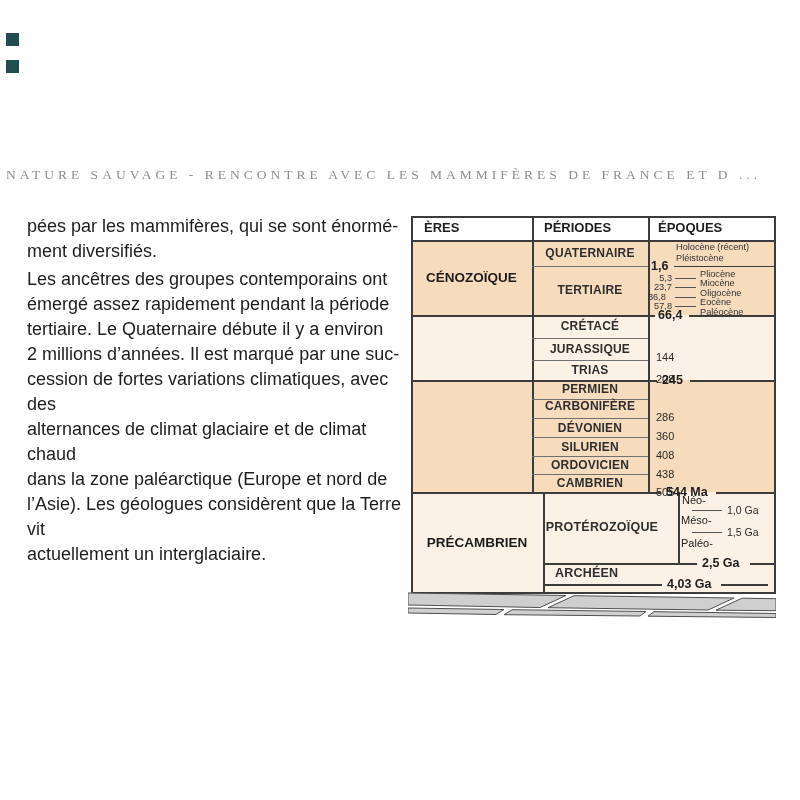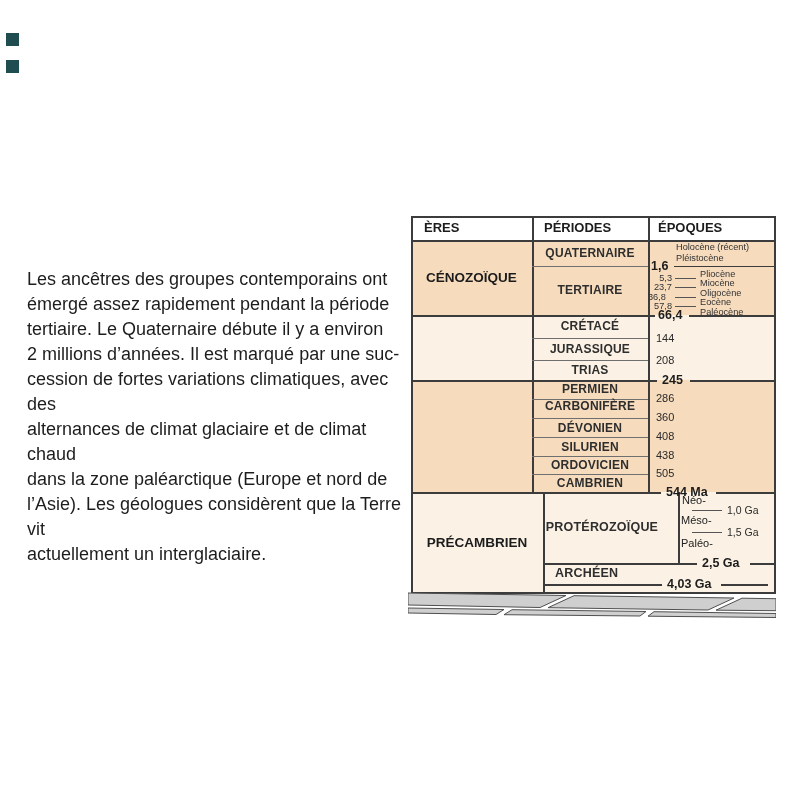--- a/index.html
+++ b/index.html
@@ -17,36 +17,39 @@
   .bg{position:absolute;left:0;width:365px;}
   .ln{position:absolute;background:#3c3c3c;}
   .tn{position:absolute;background:#6f6f6f;}
   .dsh{position:absolute;background:#555;height:1px;}
   .lbl{position:absolute;color:#1c1c1c;}
   .hdr{font-weight:bold;font-size:13px;top:4px;}
   .era{font-weight:bold;font-size:13.5px;text-align:center;left:0;width:121px;line-height:15px;}
   .per{font-weight:bold;font-size:12px;color:#2e2e2e;text-align:center;left:121px;width:116px;
        transform:translateY(-50%);letter-spacing:.2px;}
   .ageb{font-weight:bold;font-size:12.5px;transform:translateY(-50%);}
-  .age{font-size:11px;color:#2a2a2a;transform:translateY(-50%);}
+  .age{font-size:11px;color:#2a2a2a;transform:translateY(-50%);margin-top:19px;}
   .ep{font-size:9.2px;color:#333;}
   .ga{font-size:10.5px;color:#2a2a2a;transform:translateY(-50%);}
   .pre-ep{font-size:11px;color:#222;}
   .ct{transform:translate(0,-50%);}
   .band{position:absolute;left:408px;top:592px;}
 </style>
 </head>
 <body>
 
 <div class="page">
 
   <span class="sq sq1"></span>
   <span class="sq sq2"></span>
 
+  <div class="title">NATURE SAUVAGE - RENCONTRE AVEC LES MAMMIFÈRES DE FRANCE ET D ...</div>
 
+  <div class="p p1">pées par les mammifères, qui se sont énormé-
+ment diversifiés.</div>
   <div class="p p2">Les ancêtres des groupes contemporains ont
 émergé assez rapidement pendant la période
 tertiaire. Le Quaternaire débute il y a environ
 2 millions d’années. Il est marqué par une suc-
 cession de fortes variations climatiques, avec des
 alternances de climat glaciaire et de climat chaud
 dans la zone paléarctique (Europe et nord de
 l’Asie). Les géologues considèrent que la Terre vit
 actuellement un interglaciaire.</div>
 

